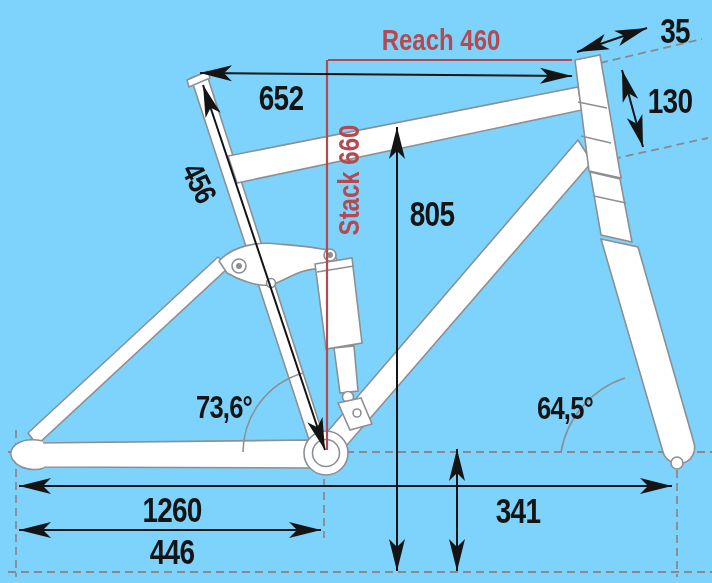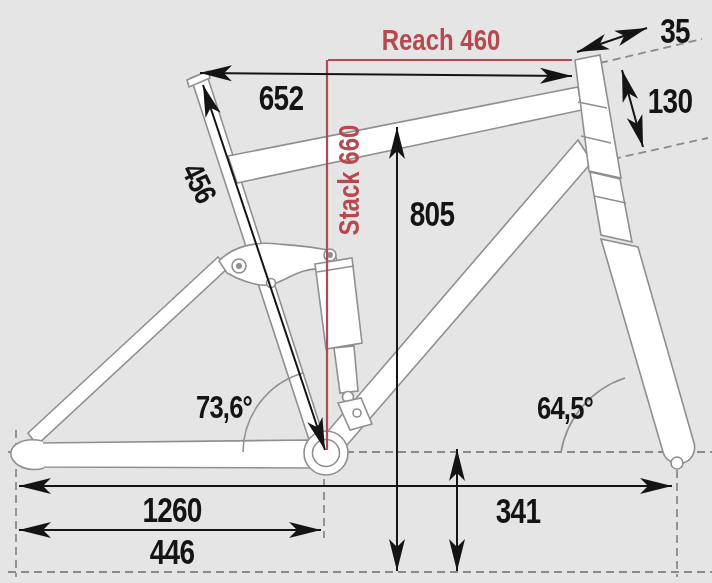--- a/index.html
+++ b/index.html
@@ -1,17 +1,17 @@
 <!DOCTYPE html>
 <html><head>
 <meta charset="utf-8">
 <style>
   html,body{margin:0;padding:0;background:#ffffff;}
   #stage{
-    position:relative;width:712px;height:583px;background:#e5e5e5;overflow:hidden;
+    position:relative;width:712px;height:583px;background:#7dd3fc;overflow:hidden;
     font-family:"Liberation Sans","DejaVu Sans",sans-serif;
   }
   #drawing{position:absolute;left:0;top:0;}
   .dim{
     position:absolute;white-space:nowrap;font-weight:700;color:#141414;
     font-size:35px;letter-spacing:-1px;line-height:1;
     transform:translate(-50%,-50%) scaleX(0.80);
   }
   .dim.red{color:#b5494f;font-size:30px;letter-spacing:0;}
   .dim.angle{font-size:32px;}

